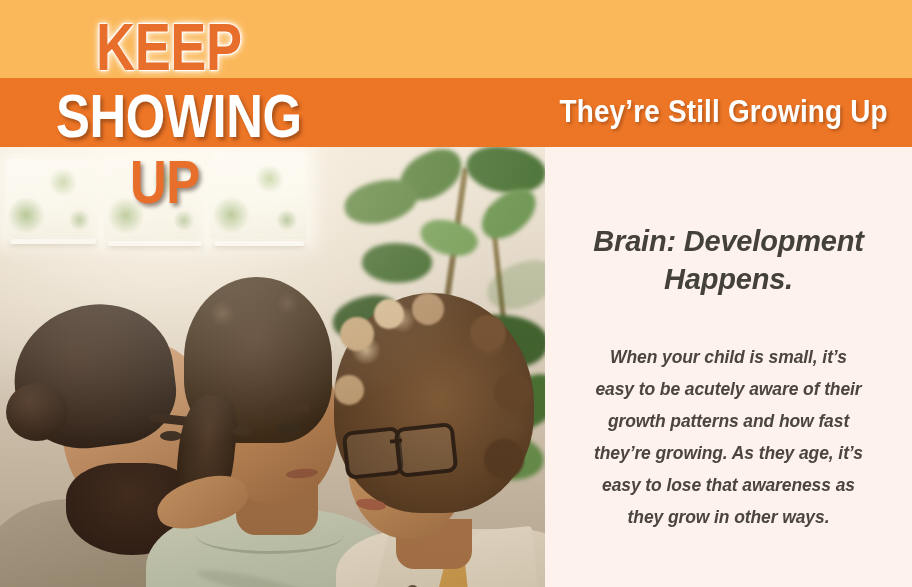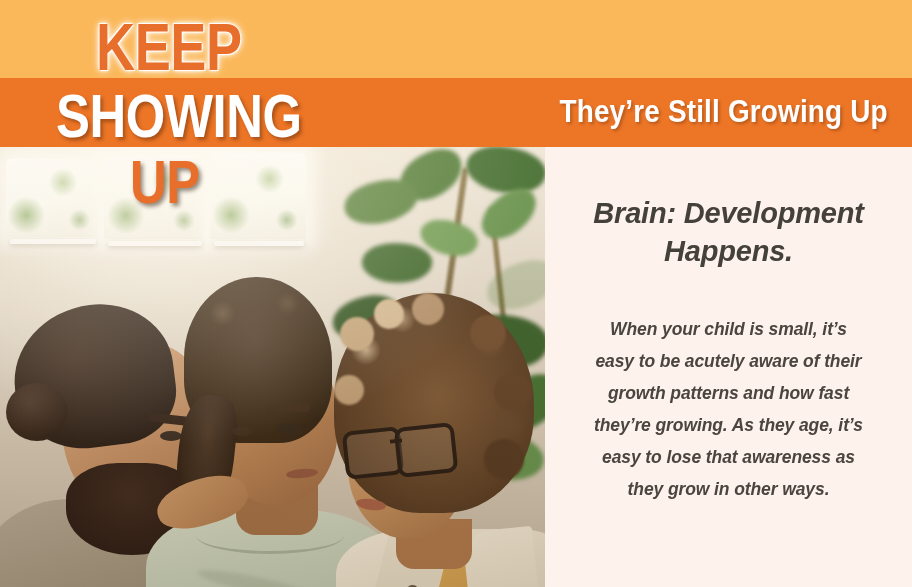--- a/index.html
+++ b/index.html
@@ -400,21 +400,21 @@
     left: 545px;
     top: 147px;
     width: 367px;
     height: 440px;
     background: #FDF2EC;
     box-sizing: border-box;
     padding: 0 26px;
   }
   .panel-heading {
     margin: 0;
-    padding-top: 48px;
+    padding-top: 76px;
     font-size: 29px;
     font-weight: bold;
     font-style: italic;
     line-height: 1.3;
     text-align: center;
     color: #44403A;
     letter-spacing: -0.2px;
   }
   .panel-body {
     margin: 14px;

